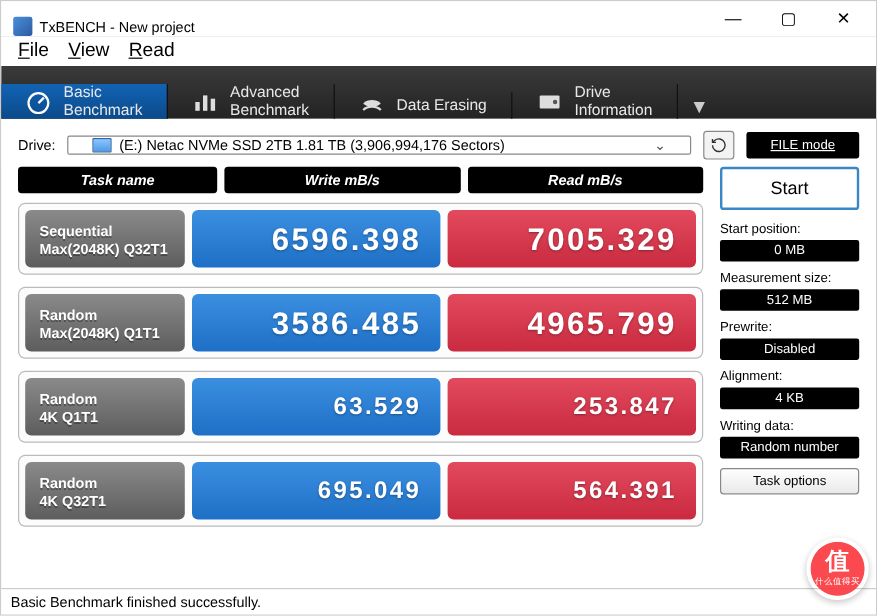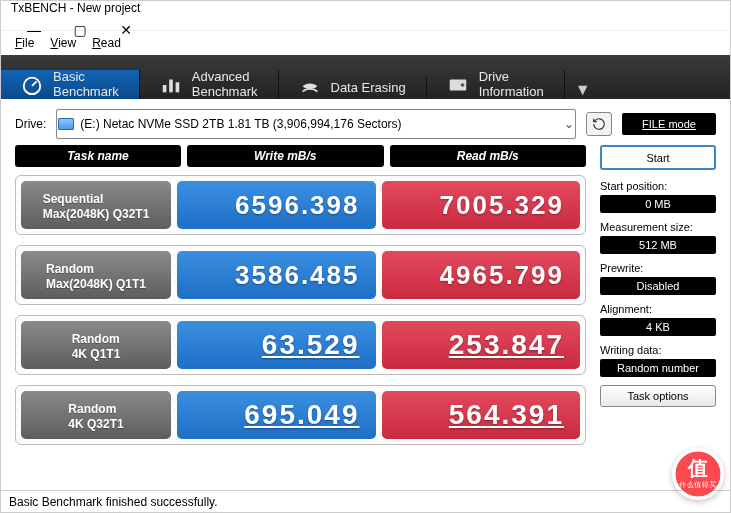--- a/index.html
+++ b/index.html
@@ -1,61 +1,61 @@
 <!DOCTYPE html>
 <html><head>
 <meta charset="utf-8">
 <style>
 * { margin: 0; padding: 0; box-sizing: border-box; font-family: "Segoe UI", Tahoma, sans-serif; }
 body { background: #fff; width: 731px; height: 513px; overflow: hidden; position: relative; border: 1px solid #ccc; }
 
-.titlebar { height: 30px; display: flex; align-items: flex-start; padding: 0 4px 0 10px; background: #fff; border-bottom: 1px solid #eee; flex-direction: column; }
+.titlebar { height: 30px; display: flex; align-items: flex-end; padding: 0 4px 0 10px; background: #fff; border-bottom: 1px solid #eee; }
 .titlebar-icon { width: 16px; height: 16px; background: linear-gradient(135deg,#4a90d9,#2c5aa0); border-radius: 2px; margin-right: 6px; }
 .titlebar-title { font-size: 12px; flex: 1; color: #000; }
 .win-btns { display: flex; }
 .win-btn { width: 46px; height: 30px; display: flex; align-items: center; justify-content: center; font-size: 14px; color: #000; }
 
-.menubar { height: 24px; display: flex; align-items: center; padding: 0 6px; background: #fff; font-size: 12px; }
+.menubar { height: 24px; display: flex; align-items: center; padding: 0 6px; background: #fff; font-size: 16px; }
 .menubar span { padding: 2px 8px; text-decoration: underline; text-decoration-color: transparent; cursor: default; }
 .menubar span::first-letter { text-decoration: underline; }
 
 .tabbar { height: 44px; background: linear-gradient(#3a3a3a,#232323); display: flex; align-items: flex-end; }
 .tab { display: flex; align-items: center; gap: 10px; padding: 0 20px; color: #e8e8e8; font-size: 13px; border-right: 1px solid #111; position: relative; }
 .tab.active { background: linear-gradient(#1263b5,#0b4a8a); }
 .tab-icon { width: 22px; height: 22px; display: flex; align-items: center; justify-content: center; }
 .tab-icon svg { width: 22px; height: 22px; }
 .tab-text { line-height: 1.1; }
 .tab-arrow { padding: 0 10px; color: #ccc; display:flex; align-items:center; }
 
 .drivebar { padding: 10px 14px 6px; display: flex; align-items: center; gap: 10px; background: #fff; font-size: 12px; }
-.drive-select { flex: 1; height: 30px; border: 1px solid #888; background: #fff; padding: 0 1px; display: flex; align-items: center; gap: 6px; border-radius: 2px; }
+.drive-select { flex: 1; height: 16px; border: 1px solid #888; background: #fff; padding: 0 20px; display: flex; align-items: center; gap: 6px; border-radius: 2px; }
 .drive-select .dicon { width:16px; height:12px; background:linear-gradient(#8ec5ff,#4f9be8); border:1px solid #2a6aa8; border-radius:1px; }
 .drive-select span { flex:1; white-space:nowrap; overflow:hidden; }
 .drive-chev { color:#555; }
 .refresh-btn { width:26px; height:24px; border:1px solid #888; background:#f3f3f3; border-radius:3px; display:flex; align-items:center; justify-content:center; }
 .file-mode-btn { width: 94px; height: 22px; background: #000; color: #fff; font-size: 11px; display:flex; align-items:center; justify-content:center; border-radius:2px; text-decoration: underline; }
 
 .content { display: flex; padding: 0 14px; gap: 14px; }
 .main { flex: 1; }
 .side { width: 116px; padding-top: 0px; }
 
 .headers { display: flex; gap: 6px; margin-bottom: 8px; }
 .hcell { background: #000; color: #fff; font-size: 12px; height: 22px; display:flex; align-items:center; justify-content:center; border-radius:3px; font-style: italic; font-weight: 600; }
 .h-task { width: 166px; } .h-read { flex: 1; } .h-write { flex: 1; }
 
 .result-row { display: flex; gap: 6px; margin-bottom: 10px; border: 1px solid #bbb; border-radius: 6px; padding: 5px; background: #fcfcfc; }
-.task-cell { width: 150px; background: linear-gradient(#8a8a8a,#5d5d5d); color: #fff; border-radius: 5px; padding: 10px 12px 6px; display:flex; align-items:center;justify-content:center; }
+.task-cell { width: 133px; background: linear-gradient(#8a8a8a,#5d5d5d); color: #fff; border-radius: 5px; padding: 10px 12px 6px; display:flex; align-items:center; }
 .task-t { font-size: 12px; font-weight: 600; line-height: 1.25; text-shadow: 0 1px 0 rgba(0,0,0,.3); }
 .val-cell { flex: 1; border-radius: 5px; display:flex; align-items:center; justify-content:flex-end; padding: 0 16px; height: 48px; }
 .val-read { background: linear-gradient(#3b8fe0,#1e6fc6); }
 .val-write { background: linear-gradient(#e34a5d,#c92a40); }
 .val-cell span { color:#fff; font-weight:700; font-family: "Arial Black", Arial, sans-serif; letter-spacing: 2px; text-shadow: 0 1px 2px rgba(0,0,0,.35); font-size: 26px; }
-.val-cell.small span { font-size: 28px; text-decoration: underline; }
-
-.side-btn-outline { border: 2px solid #3a87c8; background:#fff; height:25px; font-size:11px; display:flex; align-items:center; justify-content:center; border-radius:3px; margin-bottom: 10px; }
+.val-cell.small span { font-size: 20px; }
+
+.side-btn-outline { border: 2px solid #3a87c8; background:#fff; height:36px; font-size:15px; display:flex; align-items:center; justify-content:center; border-radius:3px; margin-bottom: 10px; }
 .side-label { font-size: 11px; color: #000; margin-bottom: 3px; }
 .side-val { background:#000; color:#fff; font-size:11px; height:18px; display:flex; align-items:center; justify-content:center; border-radius:2px; margin-bottom: 8px; }
 .side-btn { border:1px solid #888; background:linear-gradient(#fefefe,#e9e9e9); height:22px; font-size:11px; display:flex; align-items:center; justify-content:center; border-radius:3px; margin-bottom:6px; }
 .u::first-letter { text-decoration: underline; }
 
 .statusbar { position:absolute; bottom:0; left:0; right:0; height:22px; border-top:1px solid #ccc; font-size:12px; padding: 2px 8px; background:#fff; display:flex; align-items:center; }
 
 .watermark { position:absolute; right:6px; bottom:12px; width:52px; height:52px; border-radius:50%; background:radial-gradient(circle,#fb3b41 60%,transparent 62%); display:flex; flex-direction:column; align-items:center; justify-content:center; color:#fff; opacity:.92; box-shadow:0 2px 6px rgba(0,0,0,.25); }
 .watermark .zhi { font-size:20px; font-weight:700; line-height:1; }
 .watermark .sub { font-size:7px; letter-spacing:.5px; margin-top:2px; }

